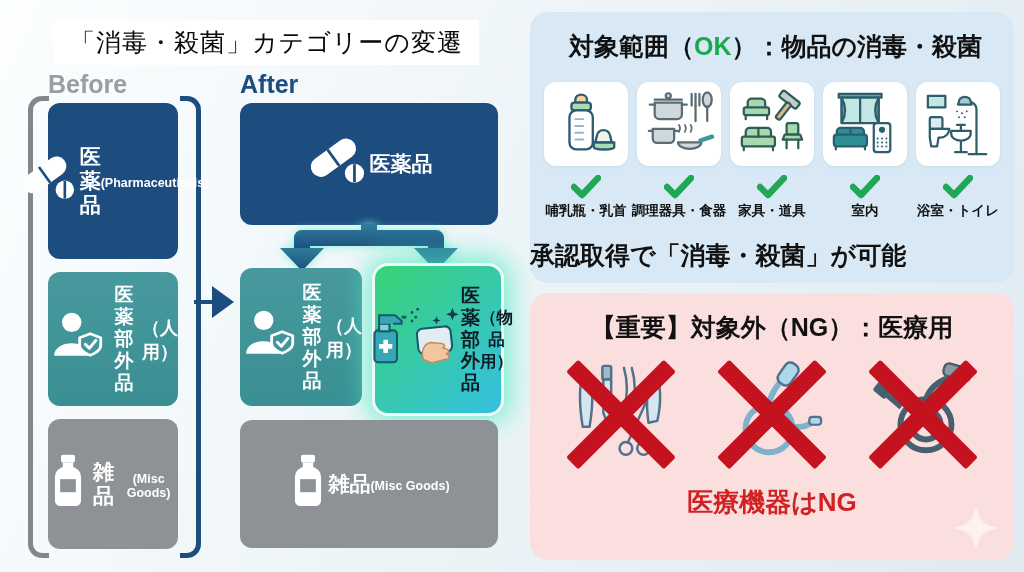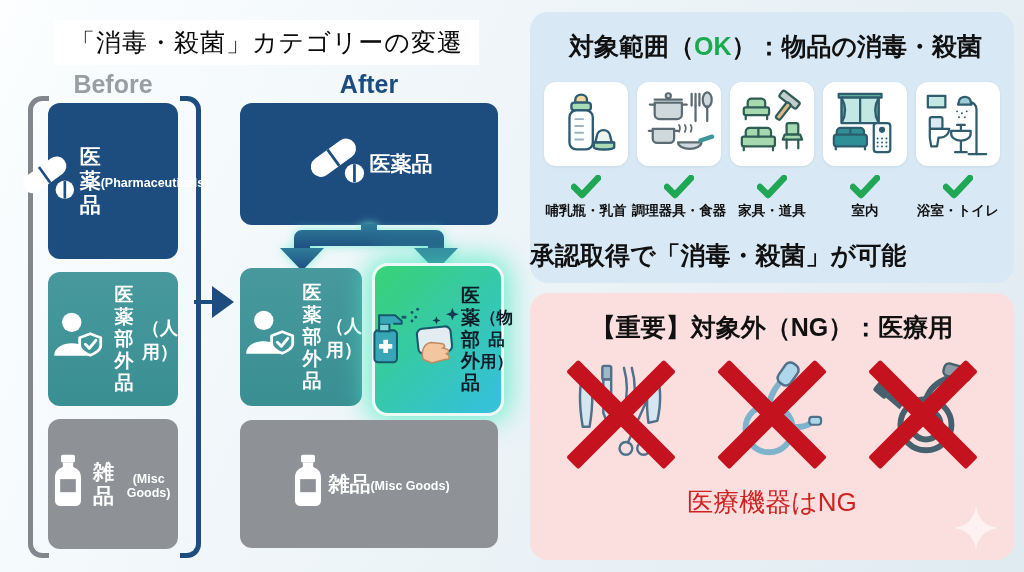--- a/index.html
+++ b/index.html
@@ -3,21 +3,21 @@
 <meta charset="utf-8">
 <style>
   html,body{margin:0;padding:0;}
   #stage{position:relative;width:1024px;height:572px;overflow:hidden;
     background:linear-gradient(115deg,#fcfeff 0%,#eef5f8 45%,#dfeaf1 100%);
     font-family:"Liberation Sans","DejaVu Sans",sans-serif;color:#111;}
   .abs{position:absolute;}
   
   .title-box{left:54px;top:20px;background:#ffffff;color:#0b0b0b;font-size:25px;font-weight:normal;
     padding:6px 16px;letter-spacing:1px;white-space:nowrap;}
-  .col-label{top:70px;font-size:25px;font-weight:bold;text-align:center;}
+  .col-label{top:70px;font-size:25px;font-weight:bold;text-align:left;}
   .before-label{left:48px;width:130px;color:#989ea4;}
   .after-label{left:240px;width:258px;color:#1d4d80;}
   .bracket{top:96px;height:452px;width:16px;}
   .bracket-left{left:28px;border-left:5px solid #82878d;border-top:5px solid #82878d;border-bottom:5px solid #82878d;border-radius:14px 0 0 14px;}
   .bracket-right{left:180px;border-right:5px solid #1d4d7f;border-top:5px solid #1d4d7f;border-bottom:5px solid #1d4d7f;border-radius:0 14px 14px 0;}
   .cat{border-radius:12px;display:flex;flex-direction:row;align-items:center;justify-content:center;text-align:center;color:#fff;}
   .cat .lbl{font-weight:bold;font-size:21px;line-height:1.15;}
   .cat .sub{font-weight:bold;font-size:12.5px;margin-top:4px;}
   .cat .sub-lg{font-weight:bold;font-size:18px;margin-top:1px;}
   .b1{left:48px;top:103px;width:130px;height:156px;background:#1d4d7f;}
@@ -48,21 +48,21 @@
   .check{margin-top:9px;height:24px;}
   .ok-item-label{margin-top:3px;font-size:13.5px;font-weight:bold;white-space:nowrap;}
   .ok-footer{left:0;right:0;top:227px;font-size:25px;font-weight:bold;white-space:nowrap;}
   
   .ng-card{left:530px;top:293px;width:484px;height:267px;background:#fbdfdf;border-radius:18px;overflow:hidden;}
   .ng-title{left:0;right:0;top:18px;text-align:center;font-size:25px;font-weight:bold;white-space:nowrap;}
   .ng-items{left:16px;right:16px;top:60px;display:flex;justify-content:space-around;}
   .ng-item{position:relative;width:126px;height:122px;display:flex;align-items:center;justify-content:center;}
   .xbar{position:absolute;left:50%;top:50%;width:138px;height:17px;margin-left:-69px;margin-top:-8.5px;background:#c5121f;border-radius:2px;}
   .xa{transform:rotate(45deg);} .xb{transform:rotate(-45deg);}
-  .ng-warning{left:0;right:0;top:192px;text-align:center;font-size:26px;font-weight:normal;color:#d02222;}
+  .ng-warning{left:0;right:0;top:192px;text-align:center;font-size:26px;font-weight:bold;color:#d02222;}
   .ng-note{left:0;right:0;top:226px;text-align:center;font-size:19px;font-weight:bold;color:#161616;}
   .sparkle{right:16px;bottom:6px;opacity:.55;}
 </style>
 </head>
 <body>
 
 <div id="stage">
 
   <div class="abs title-box">「消毒・殺菌」カテゴリーの変遷</div>
   <div class="abs col-label before-label">Before</div>

